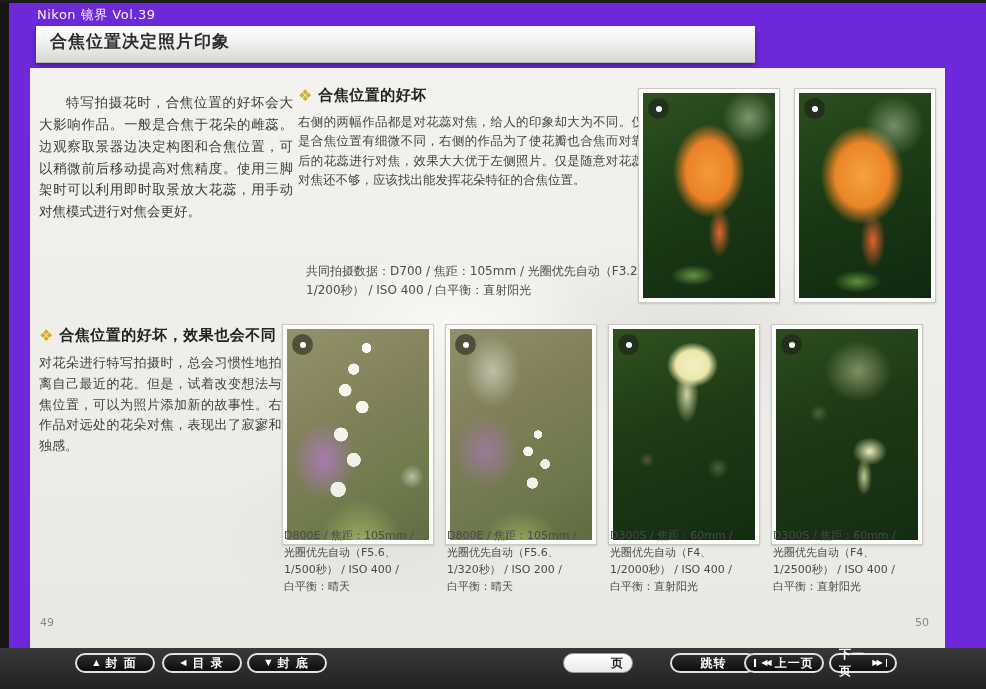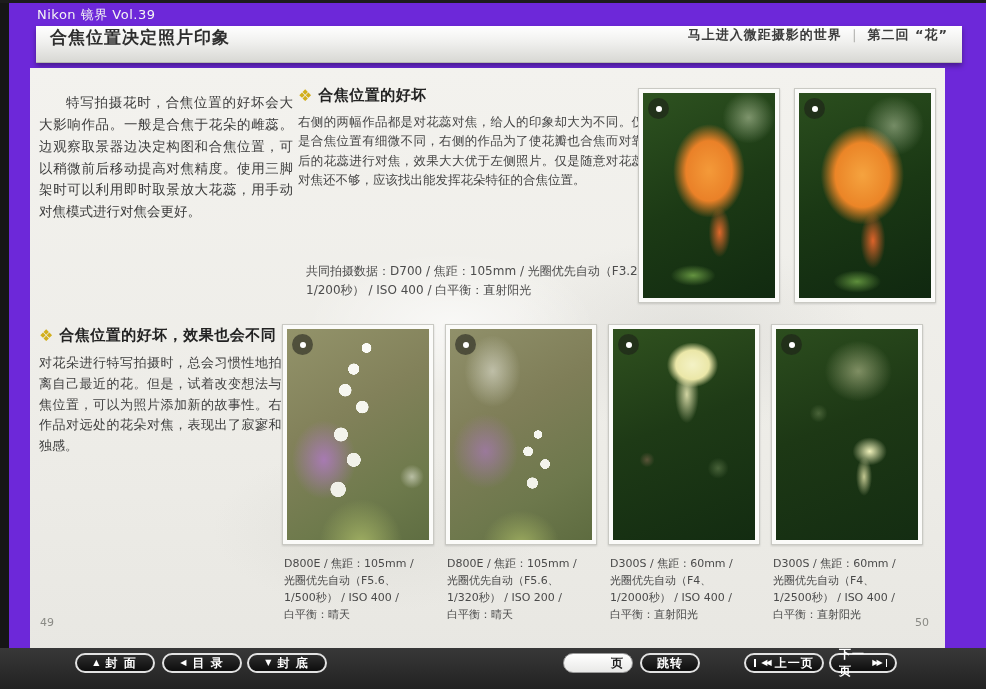--- a/index.html
+++ b/index.html
@@ -5,24 +5,24 @@
   * { margin:0; padding:0; box-sizing:border-box; }
   html,body { width:986px; height:689px; overflow:hidden; }
   body { font-family:"DejaVu Sans","Liberation Sans",sans-serif; background:#3a3a3a; position:relative; }
 
   .window { position:absolute; inset:0; background:#6d28d9; }
   .edge-left { position:absolute; left:0; top:0; width:9px; height:689px; background:#161616; }
   .edge-top { position:absolute; left:0; top:0; width:986px; height:3px; background:#1c1c1c; }
 
   .brand { position:absolute; left:37px; top:6px; color:#f4f4f4; font-size:13px; letter-spacing:.5px; }
 
-  .titlebar { position:absolute; left:36px; top:26px; width:926px; height:37px;
+  .titlebar { position:absolute; left:36px; top:26px; width:719px; height:37px;
     background:linear-gradient(#ffffff 0%, #f0f0ee 45%, #d8d8d4 100%);
     border-bottom:1px solid #b8b8b2; box-shadow:0 3px 5px rgba(0,0,0,.35);
-    display:flex; align-items:flex-start; justify-content:space-between; padding:0 14px; }
+    display:flex; align-items:flex-end; justify-content:space-between; padding:9px 14px; }
   .titlebar .title { font-size:17px; font-weight:bold; color:#2e2e2e; letter-spacing:1px; }
   .titlebar .subtitle { font-size:13px; font-weight:bold; color:#3c3c3c; letter-spacing:1px; }
   .titlebar .subtitle .sep { color:#9a9a96; margin:0 6px; font-weight:normal; }
 
   .page { position:absolute; left:30px; top:68px; width:915px; height:640px;
     background:
       radial-gradient(ellipse 200px 100px at 46% 40%, rgba(255,255,255,.6), rgba(255,255,255,0) 72%),
       radial-gradient(ellipse 240px 130px at 72% 42%, rgba(200,200,196,.35), rgba(200,200,196,0) 75%),
       radial-gradient(ellipse 220px 110px at 38% 72%, rgba(206,206,200,.3), rgba(206,206,200,0) 75%),
       linear-gradient(#f3f2ee 0%, #edecE7 60%, #e7e6e1 100%); }
@@ -101,21 +101,21 @@
     radial-gradient(circle 10px at 24% 62%, rgba(152,112,92,.5), rgba(152,112,92,0) 75%),
     radial-gradient(circle 14px at 74% 66%, rgba(192,216,152,.28), rgba(192,216,152,0) 75%),
     linear-gradient(160deg, #30511f 0%, #1e3a16 45%, #132c11 100%); }
   .ph-col-b .img { background:
     radial-gradient(ellipse 42px 38px at 58% 20%, rgba(240,238,190,.45), rgba(240,238,190,0) 80%),
     radial-gradient(ellipse 22px 18px at 66% 58%, #eff0ba 0%, rgba(239,240,186,0) 78%),
     radial-gradient(ellipse 10px 24px at 62% 70%, rgba(236,236,176,.8), rgba(236,236,176,0) 80%),
     radial-gradient(circle 12px at 30% 40%, rgba(200,220,160,.25), rgba(200,220,160,0) 75%),
     linear-gradient(160deg, #2c4d1e 0%, #1d3815 45%, #142d12 100%); }
 
-  .caption { position:absolute; top:487px; width:150px; font-size:11px; line-height:1.55;
+  .caption { position:absolute; top:459px; width:150px; font-size:11px; line-height:1.55;
     color:#4a4a4a; white-space:pre-line; }
   .cap-a { left:254px; } .cap-b { left:417px; } .cap-c { left:580px; } .cap-d { left:743px; }
 
   .pageno { position:absolute; top:548px; font-size:11px; color:#8a8a85; }
   .pn-left { left:10px; } .pn-right { right:16px; }
 
   .navbar { position:absolute; left:0; top:648px; width:986px; height:41px;
     background:linear-gradient(#383838, #222); }
   .nav-btn { position:absolute; top:5px; height:20px; border-radius:11px;
     border:2px solid #e2e2e2; background:linear-gradient(#2d2d2d, #0d0d0d);
@@ -126,38 +126,35 @@
   .nav-btn .bar { width:2px; height:8px; background:#fff; }
   .btn-cover { left:75px; width:80px; }
   .btn-toc   { left:162px; width:80px; }
   .btn-back  { left:247px; width:80px; }
   .page-pill { position:absolute; left:563px; top:5px; width:70px; height:20px; border-radius:11px;
     background:linear-gradient(#ffffff, #e9e9e7); border:1px solid #9a9a9a;
     display:flex; align-items:center; padding:0 9px 0 6px; }
   .page-pill input { flex:1; width:30px; border:none; outline:none; background:transparent;
     font-size:12px; color:#222; }
   .page-pill .unit { font-size:12px; font-weight:bold; color:#222; }
-  .btn-jump  { left:640px; width:60px; }
+  .btn-jump  { left:670px; width:87px; }
   .btn-prev  { left:744px; width:80px; }
   .btn-next  { left:829px; width:68px; }
 </style>
 </head>
 <body>
 
 <div class="window">
   <div class="edge-left"></div>
   <div class="edge-top"></div>
 
   <div class="brand">Nikon 镜界 Vol.39</div>
 
   <div class="titlebar">
     <div class="title">合焦位置决定照片印象</div>
-    <div class="subtitle">
-      <span>马上进入微距摄影的世界</span><span class="sep">｜</span><span>第二回 “花”</span>
-    </div>
   </div>
 
   <div class="page">
     <div class="intro">特写拍摄花时，合焦位置的好坏会大大影响作品。一般是合焦于花朵的雌蕊。边观察取景器边决定构图和合焦位置，可以稍微前后移动提高对焦精度。使用三脚架时可以利用即时取景放大花蕊，用手动对焦模式进行对焦会更好。</div>
 
     <div class="sec-head sec1-head">
       <span class="diamond" style="color:#d2af1c">❖</span>
       <span class="txt">合焦位置的好坏</span>
     </div>
     <div class="sec1-body">右侧的两幅作品都是对花蕊对焦，给人的印象却大为不同。仅是合焦位置有细微不同，右侧的作品为了使花瓣也合焦而对靠后的花蕊进行对焦，效果大大优于左侧照片。仅是随意对花蕊对焦还不够，应该找出能发挥花朵特征的合焦位置。</div>

